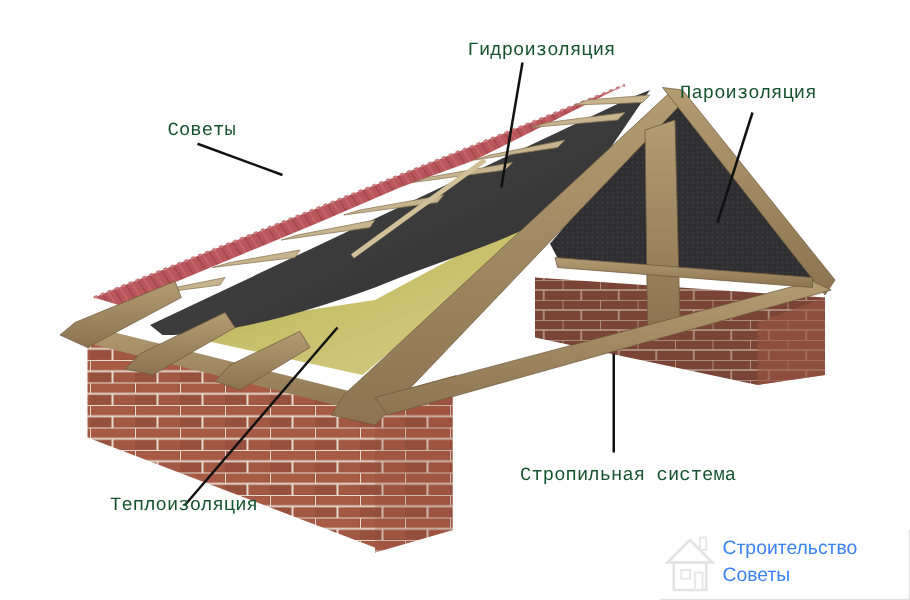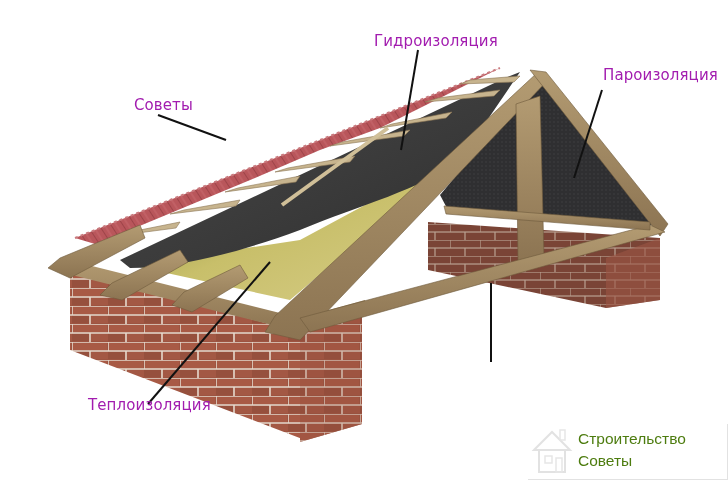--- a/index.html
+++ b/index.html
@@ -1,20 +1,20 @@
 <!DOCTYPE html>
 <html><head>
 <meta charset="utf-8">
 <style>
   html, body { margin: 0; padding: 0; background: #ffffff; }
   .stage { position: relative; width: 728px; height: 480px; overflow: hidden; background: #ffffff; font-family: "DejaVu Sans", "Liberation Sans", sans-serif; }
   svg.art { position: absolute; left: 0; top: 0; }
-  .label { position: absolute; font-size: 15px; color: #a21caf; white-space: nowrap; letter-spacing: 0.1px; }
+  .label { position: absolute; font-size: 15px; color: #14532d; white-space: nowrap; letter-spacing: 0.1px; font-family: Liberation Mono, monospace; }
   .wm { position: absolute; left: 528px; top: 424px; width: 200px; height: 56px; }
-  .wm-text { position: absolute; left: 50px; font-size: 15.5px; color: #4d7c0f; font-family: "Liberation Sans", sans-serif; white-space: nowrap; }
+  .wm-text { position: absolute; left: 50px; font-size: 15.5px; color: #3b82f6; font-family: "Liberation Sans", sans-serif; white-space: nowrap; }
   .wm-border { position: absolute; right: 0; bottom: 0; width: 100%; height: 100%; border-right: 1px solid #e2e2e2; border-bottom: 1px solid #e2e2e2; box-sizing: border-box; }
 </style>
 </head>
 <body>
 
 <div class="stage">
 
   <svg class="art" width="728" height="480" viewBox="0 0 728 480">
     <defs>
       <pattern id="brick" width="36" height="18" patternUnits="userSpaceOnUse">
@@ -111,21 +111,22 @@
       <line x1="158" y1="115" x2="226" y2="140"></line>
       <line x1="418" y1="50" x2="401" y2="150"></line>
       <line x1="602" y1="90" x2="574" y2="178"></line>
       <line x1="491" y1="283" x2="491" y2="362"></line>
       <line x1="148" y1="404" x2="270" y2="262"></line>
     </g>
   </svg>
 
   <div class="label" style="left:134px; top:96px;">Советы</div>
   <div class="label" style="left:374px; top:32px;">Гидроизоляция</div>
-  <div class="label" style="left:603px; top:66px;">Пароизоляция</div>
+  <div class="label" style="left:544px; top:66px;">Пароизоляция</div>
+  <div class="label" style="left:416px; top:372px;">Стропильная система</div>
   <div class="label" style="left:88px; top:396px;">Теплоизоляция</div>
 
   <div class="wm">
     <div class="wm-border"></div>
     <svg width="46" height="50" style="position:absolute; left:2px; top:2px;">
       <polygon points="4,24 22,6 40,24" fill="none" stroke="#e2e2e2" stroke-width="2"></polygon>
       <rect x="9" y="24" width="26" height="22" fill="none" stroke="#e2e2e2" stroke-width="2"></rect>
       <rect x="15" y="30" width="7" height="7" fill="none" stroke="#e6e6e6" stroke-width="1.5"></rect>
       <rect x="26" y="32" width="6" height="14" fill="none" stroke="#e6e6e6" stroke-width="1.5"></rect>
       <rect x="30" y="4" width="5" height="10" fill="none" stroke="#e6e6e6" stroke-width="1.5"></rect>

